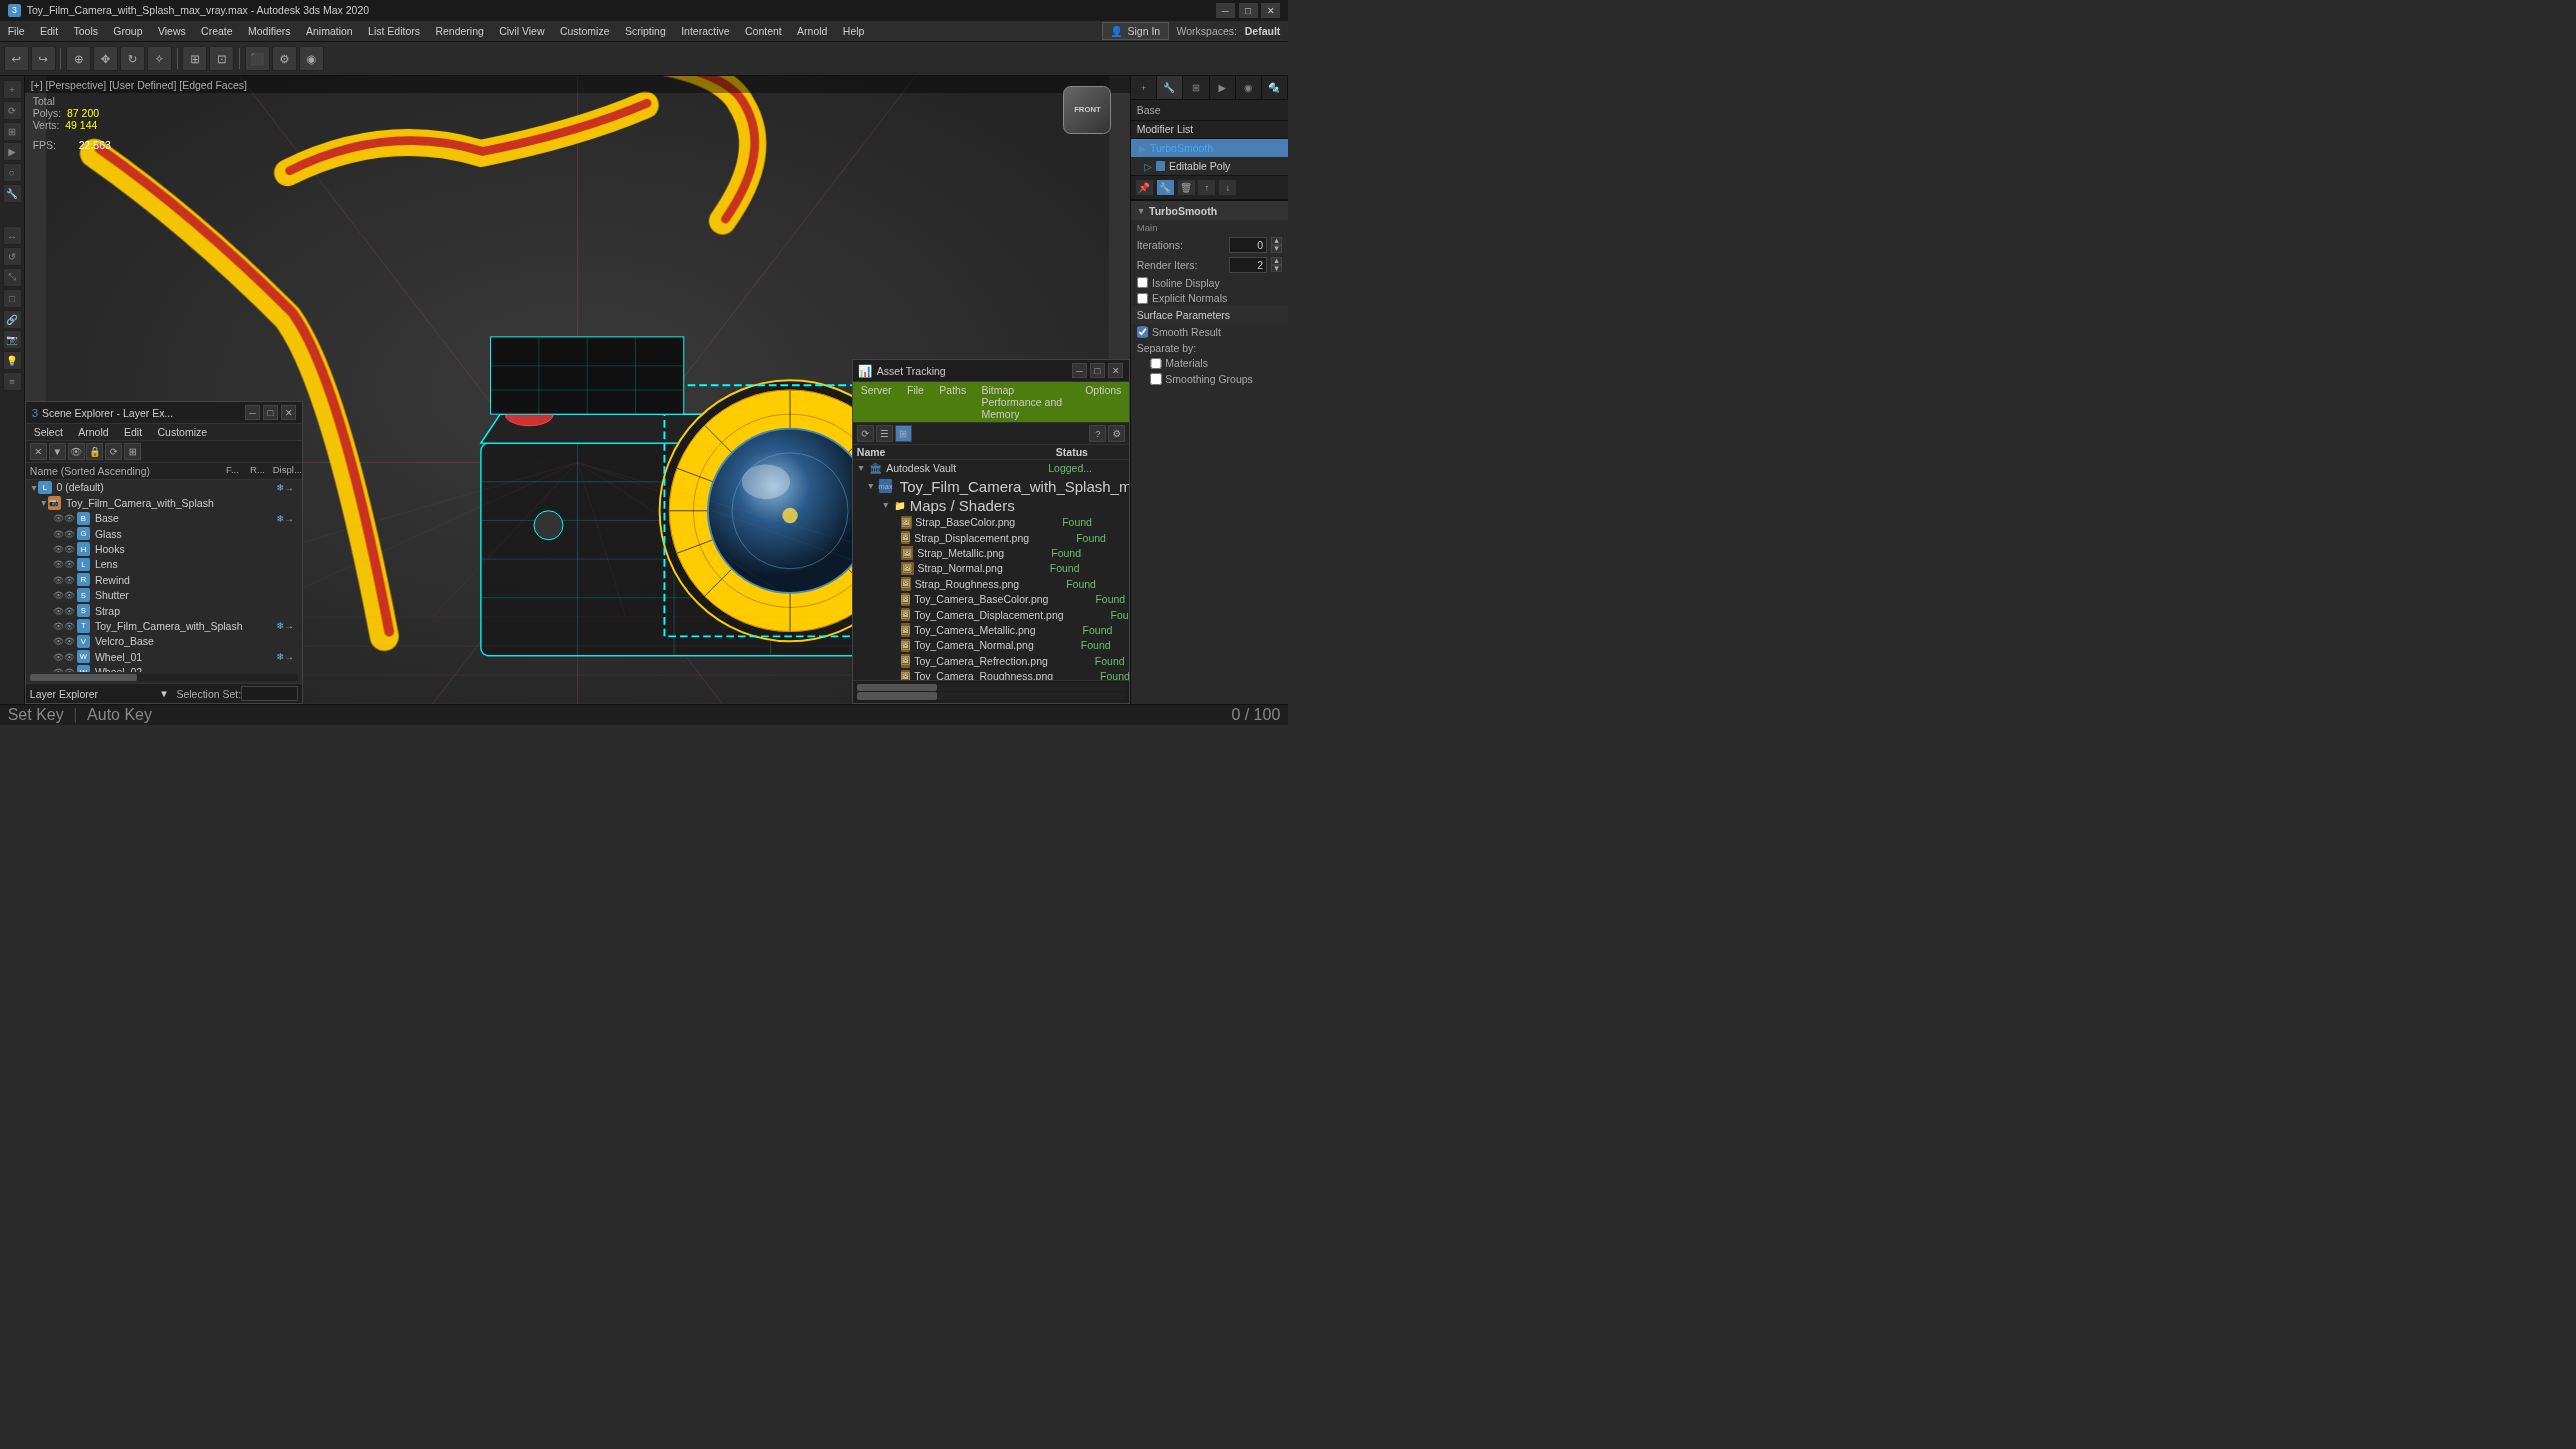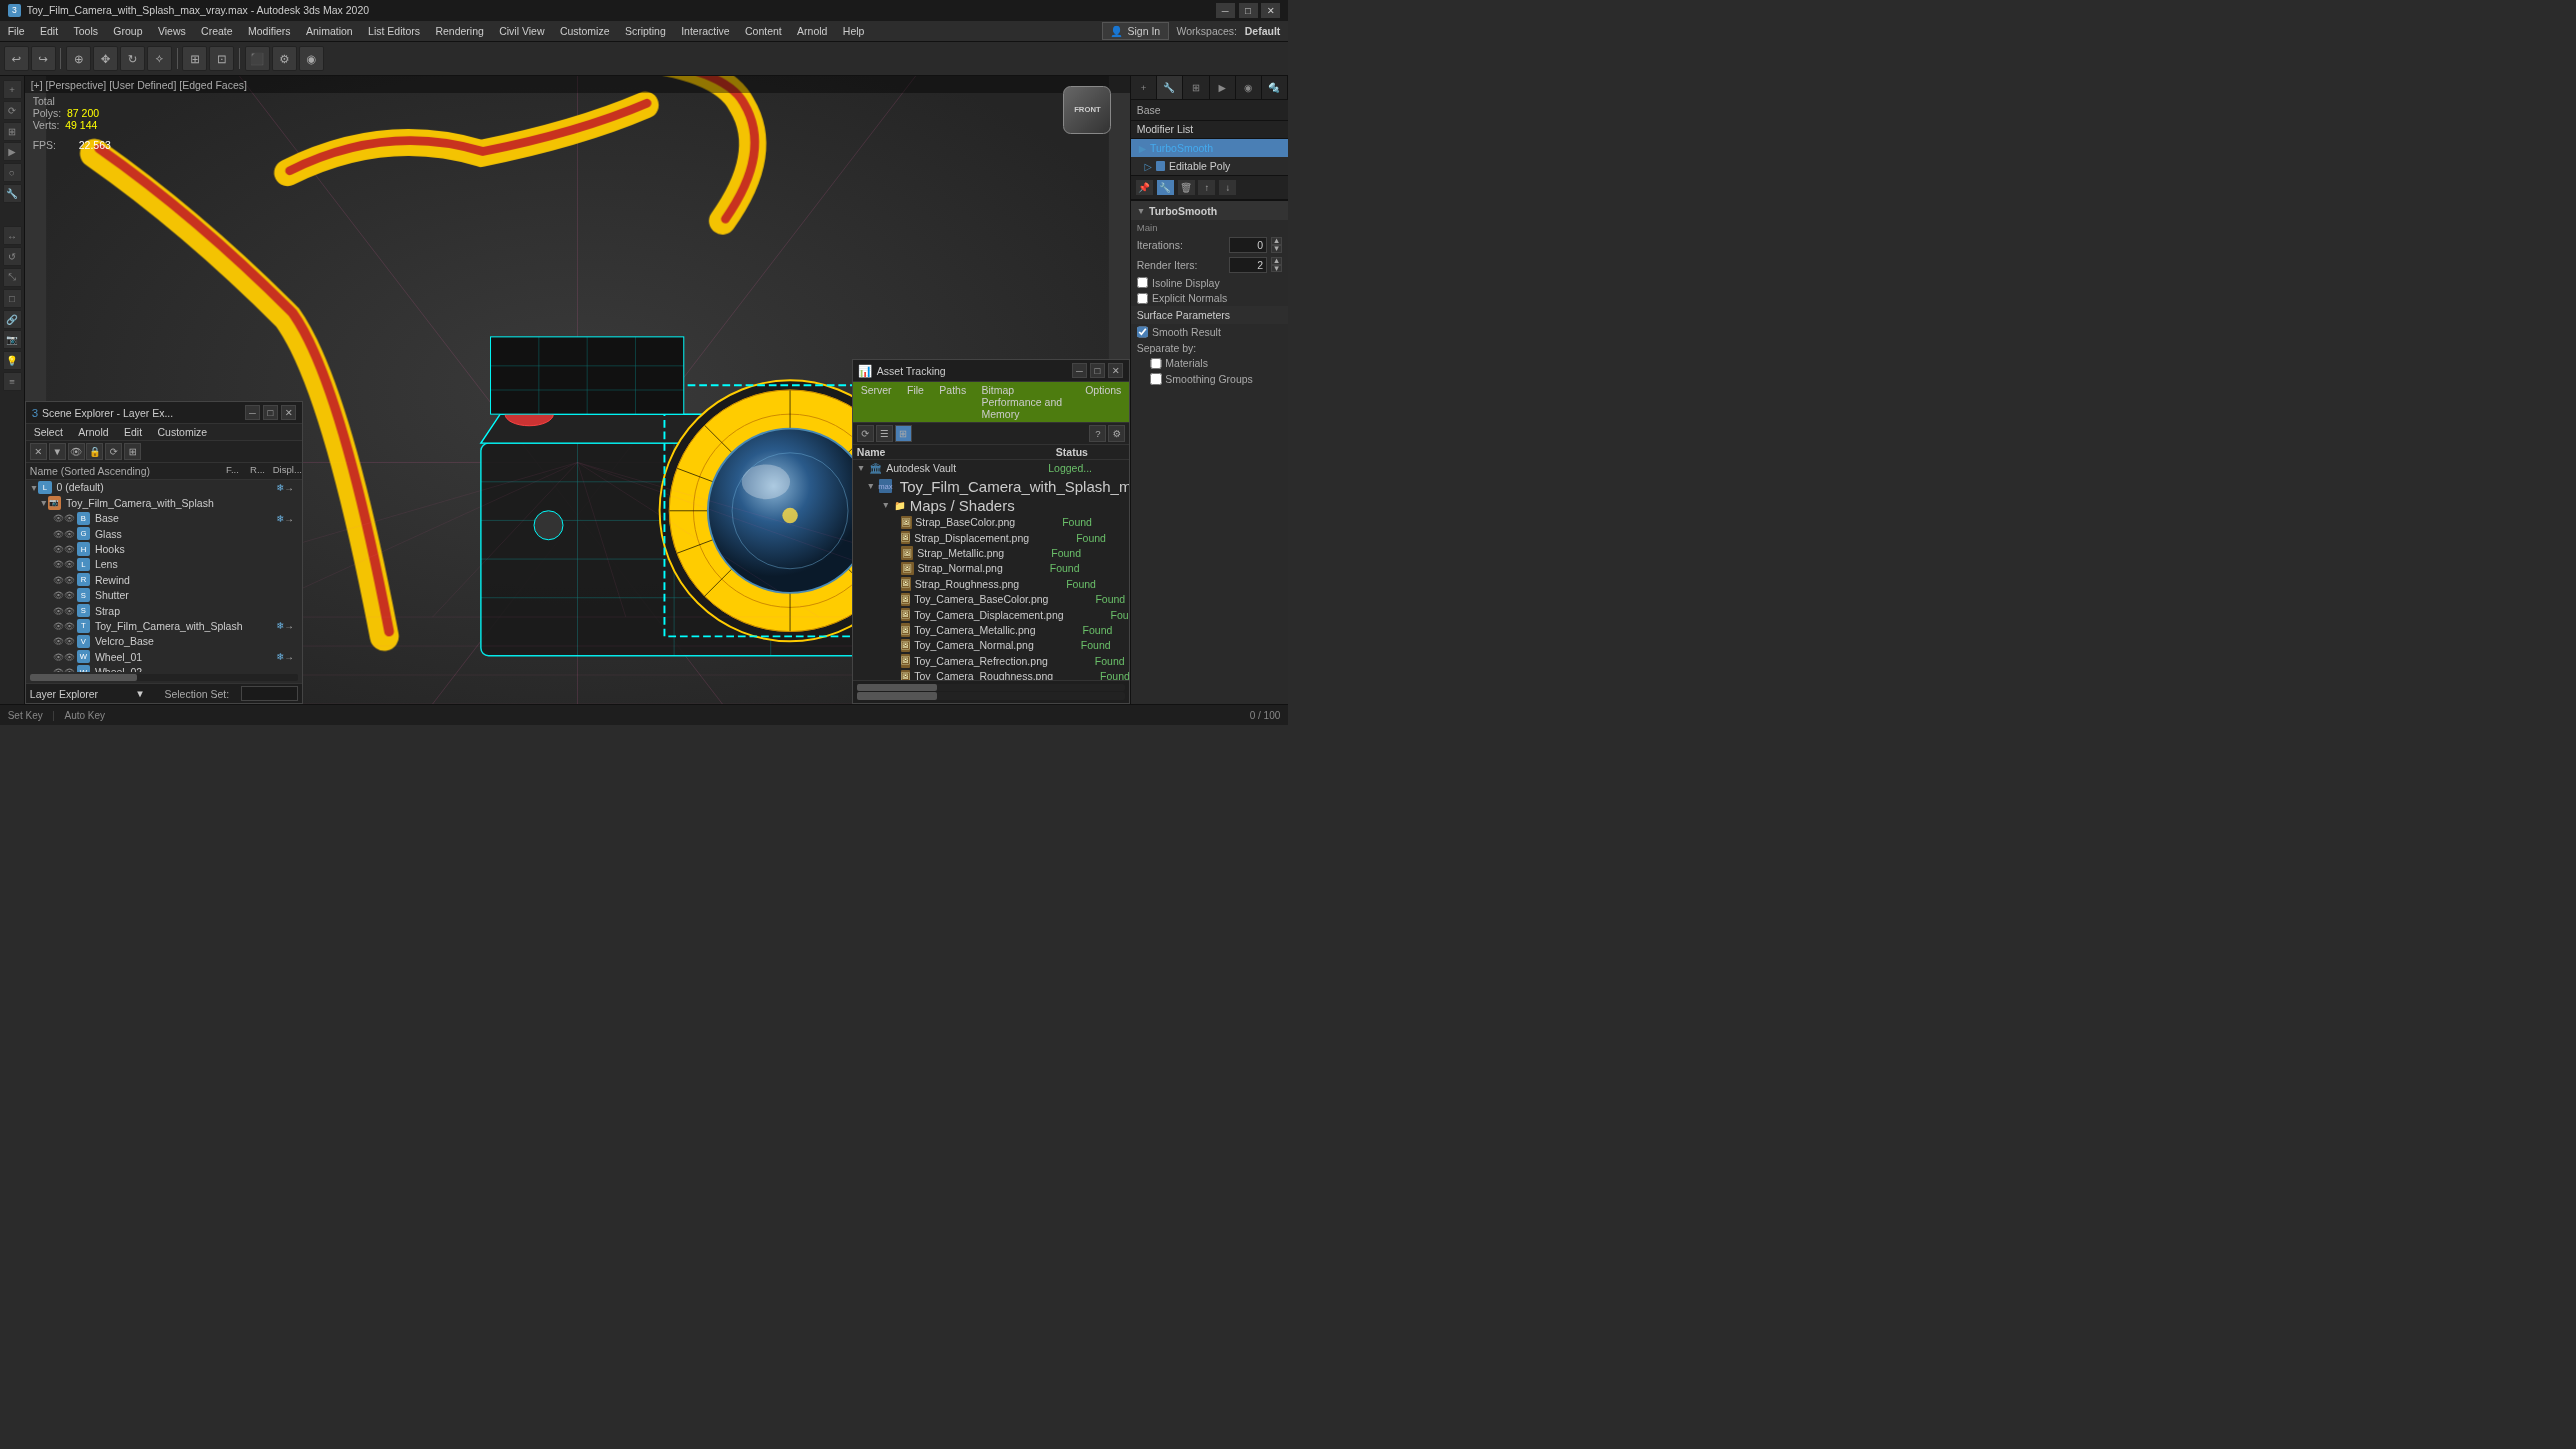--- a/index.html
+++ b/index.html
@@ -71,21 +71,21 @@
     .param-row { display: flex; align-items: center; padding: 1.9px 5.7px; gap: 3.8px; }
     .param-label { flex: 1; font-size: 10.5px; color: #aaa; }
     .param-value { width: 38px; background: #1a1a1a; border: 1px solid #444; color: #ccc; font-size: 10.5px; padding: 1px 2.9px; text-align: right; }
     .param-spinner { display: flex; flex-direction: column; }
     .spinner-btn { width: 11.5px; height: 7.7px; background: #333; border: 1px solid #444; color: #aaa; font-size: 7.7px; display: flex; align-items: center; justify-content: center; cursor: pointer; line-height: 1; }
     .checkbox-row { display: flex; align-items: center; padding: 1.9px 5.7px; gap: 3.8px; font-size: 10.5px; color: #aaa; }
     .checkbox-row input[type=checkbox] { width: 11.5px; height: 11.5px; accent-color: #4a7fb5; }
     .subsection-header { padding: 2.9px 5.7px; font-size: 10.5px; color: #ccc; background: #2e2e2e; }
 
     
-    #status-bar { width: 100%; height: 21px; background: #1e1e1e; display: flex; align-items: center; padding: 0 7.7px; border-top: 1px solid #111; font-size: 10px; color: #888; gap: 9.6px; }
+    #status-bar { width: 100%; height: 21px; background: #1e1e1e; display: flex; align-items: center; padding: 0 7.7px; border-top: 1px solid #111; font-size: 16px; color: #888; gap: 9.6px; }
 
     
     #scene-explorer { position: absolute; bottom: 21px; left: 25px; width: 278px; background: #2a2a2a; border: 1px solid #444; z-index: 100; }
     #se-title-bar { display: flex; align-items: center; justify-content: space-between; background: #1e1e1e; padding: 2.9px 5.7px; border-bottom: 1px solid #333; }
     #se-title { display: flex; align-items: center; gap: 3.8px; font-size: 10.5px; color: #ccc; }
     #se-title-icon { color: #4a8fc1; font-size: 11.5px; }
     #se-controls { display: flex; gap: 2.9px; }
     .se-ctrl-btn { width: 15.3px; height: 15.3px; background: #333; border: 1px solid #444; color: #aaa; font-size: 9.6px; display: flex; align-items: center; justify-content: center; cursor: pointer; }
     #se-menu-bar { display: flex; background: #252525; border-bottom: 1px solid #333; }
     .se-menu { padding: 1.9px 7.7px; font-size: 10.5px; color: #ccc; cursor: pointer; }
@@ -100,21 +100,21 @@
     .se-item { display: flex; align-items: center; padding: 1px 0; cursor: pointer; }
     .se-item-indent { padding-left: 3.8px; }
     .se-item-name { flex: 1; font-size: 10.5px; color: #ccc; padding: 0 1.9px; }
     .se-icon { width: 13.4px; height: 13.4px; background: #4a8fc1; border-radius: 1.9px; display: flex; align-items: center; justify-content: center; font-size: 7.7px; color: white; }
     .se-icon.orange { background: #c87941; }
     .se-item-fr { width: 29px; display: flex; align-items: center; justify-content: center; }
     .se-item-r { width: 21px; display: flex; align-items: center; justify-content: center; }
     .se-item-disp { width: 34px; display: flex; align-items: center; justify-content: center; }
     .snowflake-icon { color: #6ab0de; font-size: 9.6px; }
     .arrow-icon { color: #aaa; font-size: 9.6px; }
-    #se-bottom { background: #1e1e1e; border-top: 1px solid #333; display: flex; align-items: center; padding: 1.9px 3.8px; gap: 12px; }
+    #se-bottom { background: #1e1e1e; border-top: 1px solid #333; display: flex; align-items: center; padding: 1.9px 3.8px; gap: 0; }
     #se-layer-label { font-size: 10.5px; color: #ccc; flex: 1; }
     #se-scrollbar { height: 7.7px; background: #222; margin: 1.9px 3.8px; border-radius: 1.9px; }
     #se-scrollbar-thumb { width: 40%; height: 100%; background: #555; border-radius: 1.9px; }
 
     
     #asset-tracking { position: absolute; right: 158px; bottom: 21px; width: 278px; background: #2a2a2a; border: 1px solid #444; z-index: 100; }
     #at-title-bar { display: flex; align-items: center; justify-content: space-between; background: #1e1e1e; padding: 2.9px 5.7px; border-bottom: 1px solid #333; }
     #at-title { display: flex; align-items: center; gap: 3.8px; font-size: 10.5px; color: #ccc; }
     #at-title-icon { color: #4a8fc1; font-size: 11.5px; }
     #at-controls { display: flex; gap: 2.9px; }

